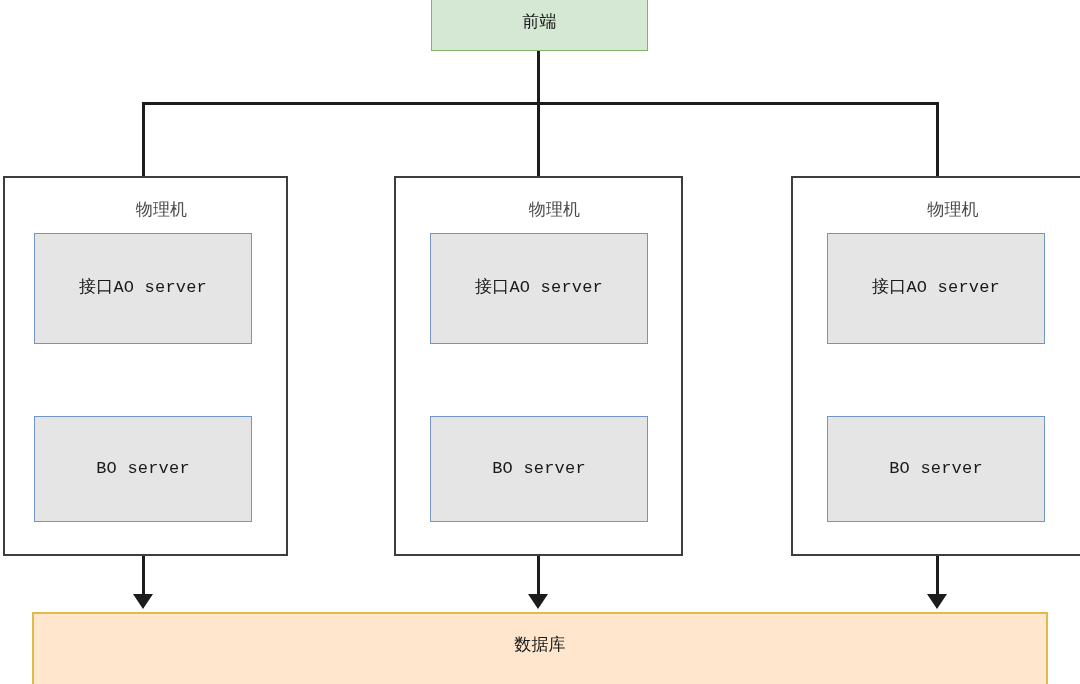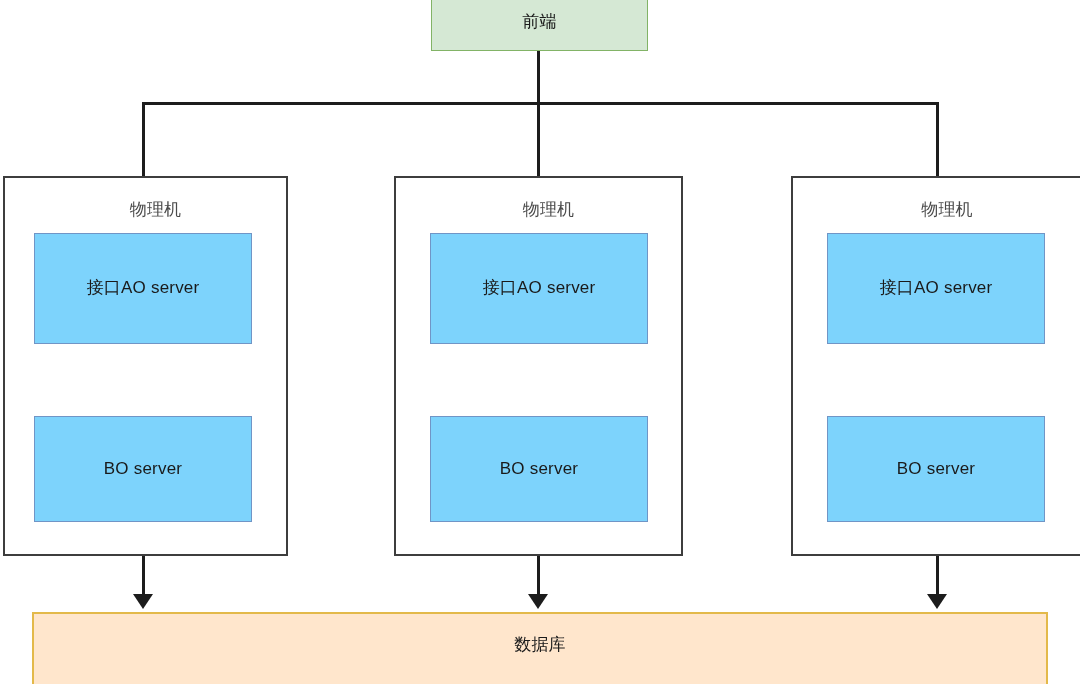--- a/index.html
+++ b/index.html
@@ -34,42 +34,43 @@
   }
 
   
   .node--green {
     background: #d5e8d4;
     border: 1px solid #82b366;
   }
 
   
   .node--blue {
-    background: #7dd3fc;
+    background: #e5e5e5;
     border: 1px solid #7095c6;
+    font-family: Liberation Mono, monospace;
   }
 
   
   .node--orange {
     background: #ffe6cc;
     border: 2px solid #e3b94a;
   }
 
   
   .container-box {
     position: absolute;
     box-sizing: border-box;
     background: #ffffff;
     border: 2px solid #3d3d3d;
   }
   .container-label {
     position: absolute;
     width: 100%;
     top: 20px;
-    left: 10px;
+    left: 16px;
     text-align: center;
     font-size: 17px;
     color: #4a4a4a;
     letter-spacing: .2px;
     pointer-events: none;
   }
 
   
   .edge {
     position: absolute;

